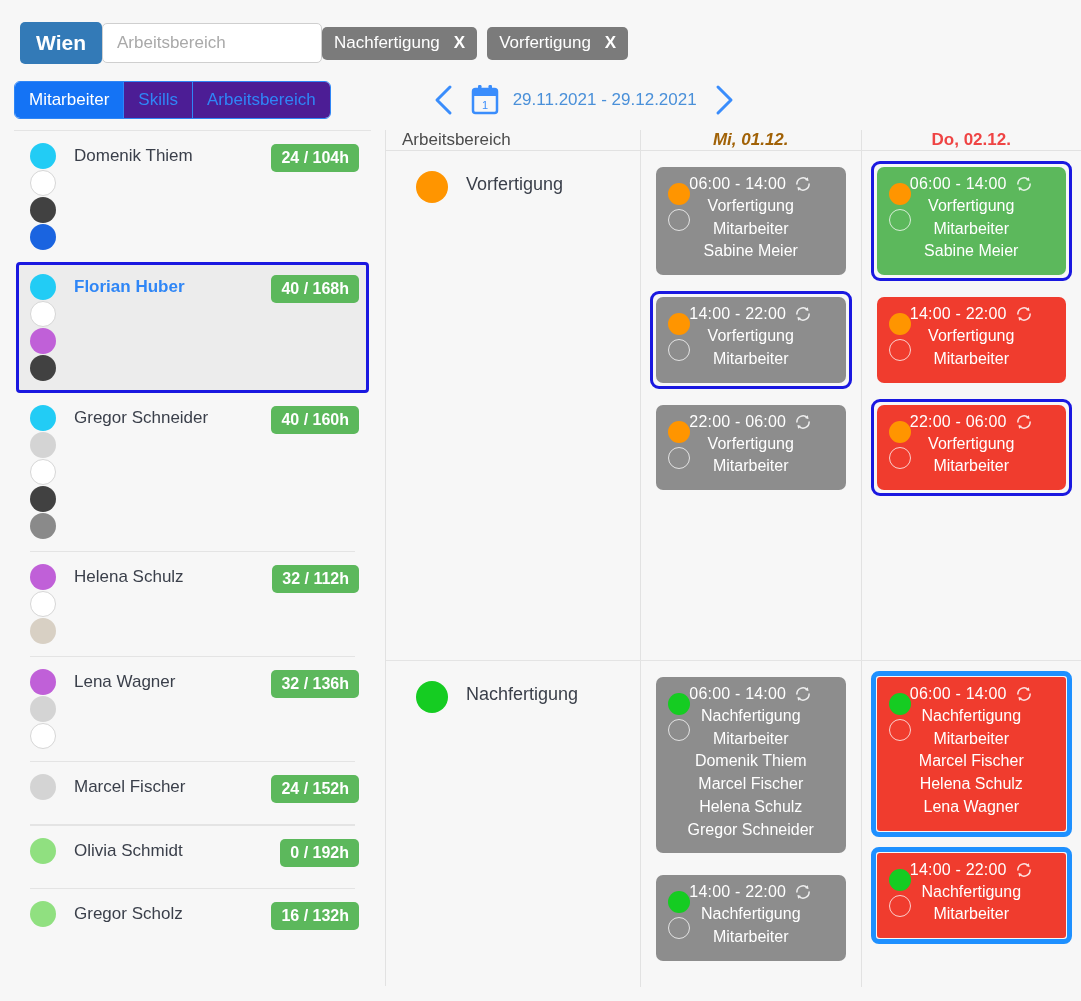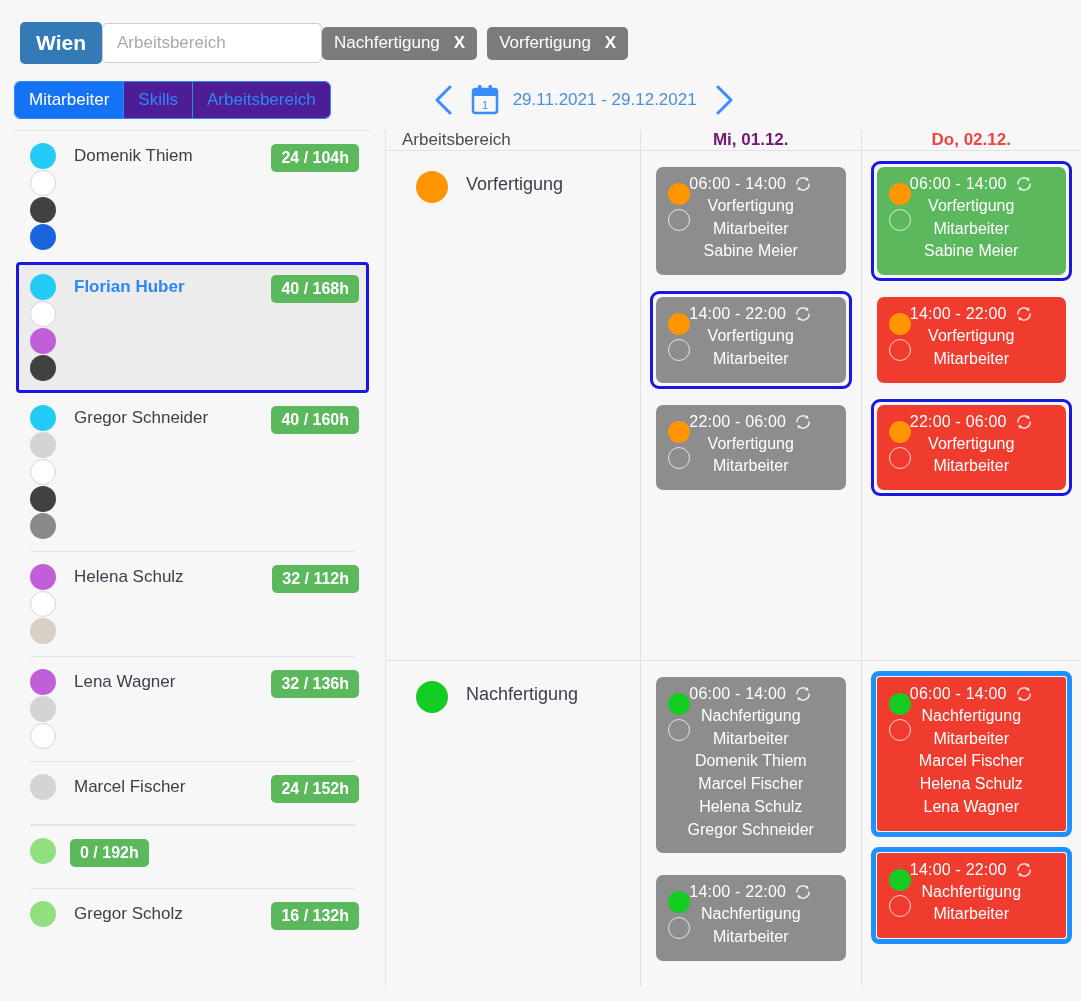--- a/index.html
+++ b/index.html
@@ -123,21 +123,21 @@
     border-bottom: 1px solid #e2e2e2;
     background: #f7f7f7;
   }
   .hcell {
     display:flex; align-items:center;
     font-size: 17px;
   }
   .hcell.area { width: 255px; padding-left: 16px; color:#4c4c4c; border-right:1px solid #e2e2e2;}
   .hcell.day { flex:1; justify-content:center; font-weight:bold; color:#ef4444; border-right:1px solid #e2e2e2; }
   .hcell.day:last-child { border-right:none; }
-  .hcell.day.today { color:#701a75; }
+  .hcell.day.today { color:#a16207;font-style:italic; }
 
   .grid-body { flex:1; display:flex; flex-direction:column; }
   .area-row { display:flex; border-bottom:1px solid #e4e4e4; }
   .area-row:last-child { border-bottom:none; }
   .area-row.r1 { height: 510px; }
   .area-row.r2 { flex:1; }
 
   .area-cell {
     width:255px; flex:0 0 255px;
     display:flex; align-items:flex-start;
@@ -307,20 +307,21 @@
           </div>
       <div class="emp-name">Marcel Fischer</div>
       <div class="hours">24 / 152h</div>
     </div>
         <div class="emp-sep"></div>
         <div class="emp-sep"></div>
         <div class="emp-row">
       <div class="dots">
             <span class="dot" style="background:#90e080"></span>
           </div>
+      <div class="emp-name">Olivia Schmidt</div>
       <div class="hours">0 / 192h</div>
     </div>
         <div class="emp-sep"></div>
         <div class="emp-row">
       <div class="dots">
             <span class="dot" style="background:#90e080"></span>
           </div>
       <div class="emp-name">Gregor Scholz</div>
       <div class="hours">16 / 132h</div>
     </div>

